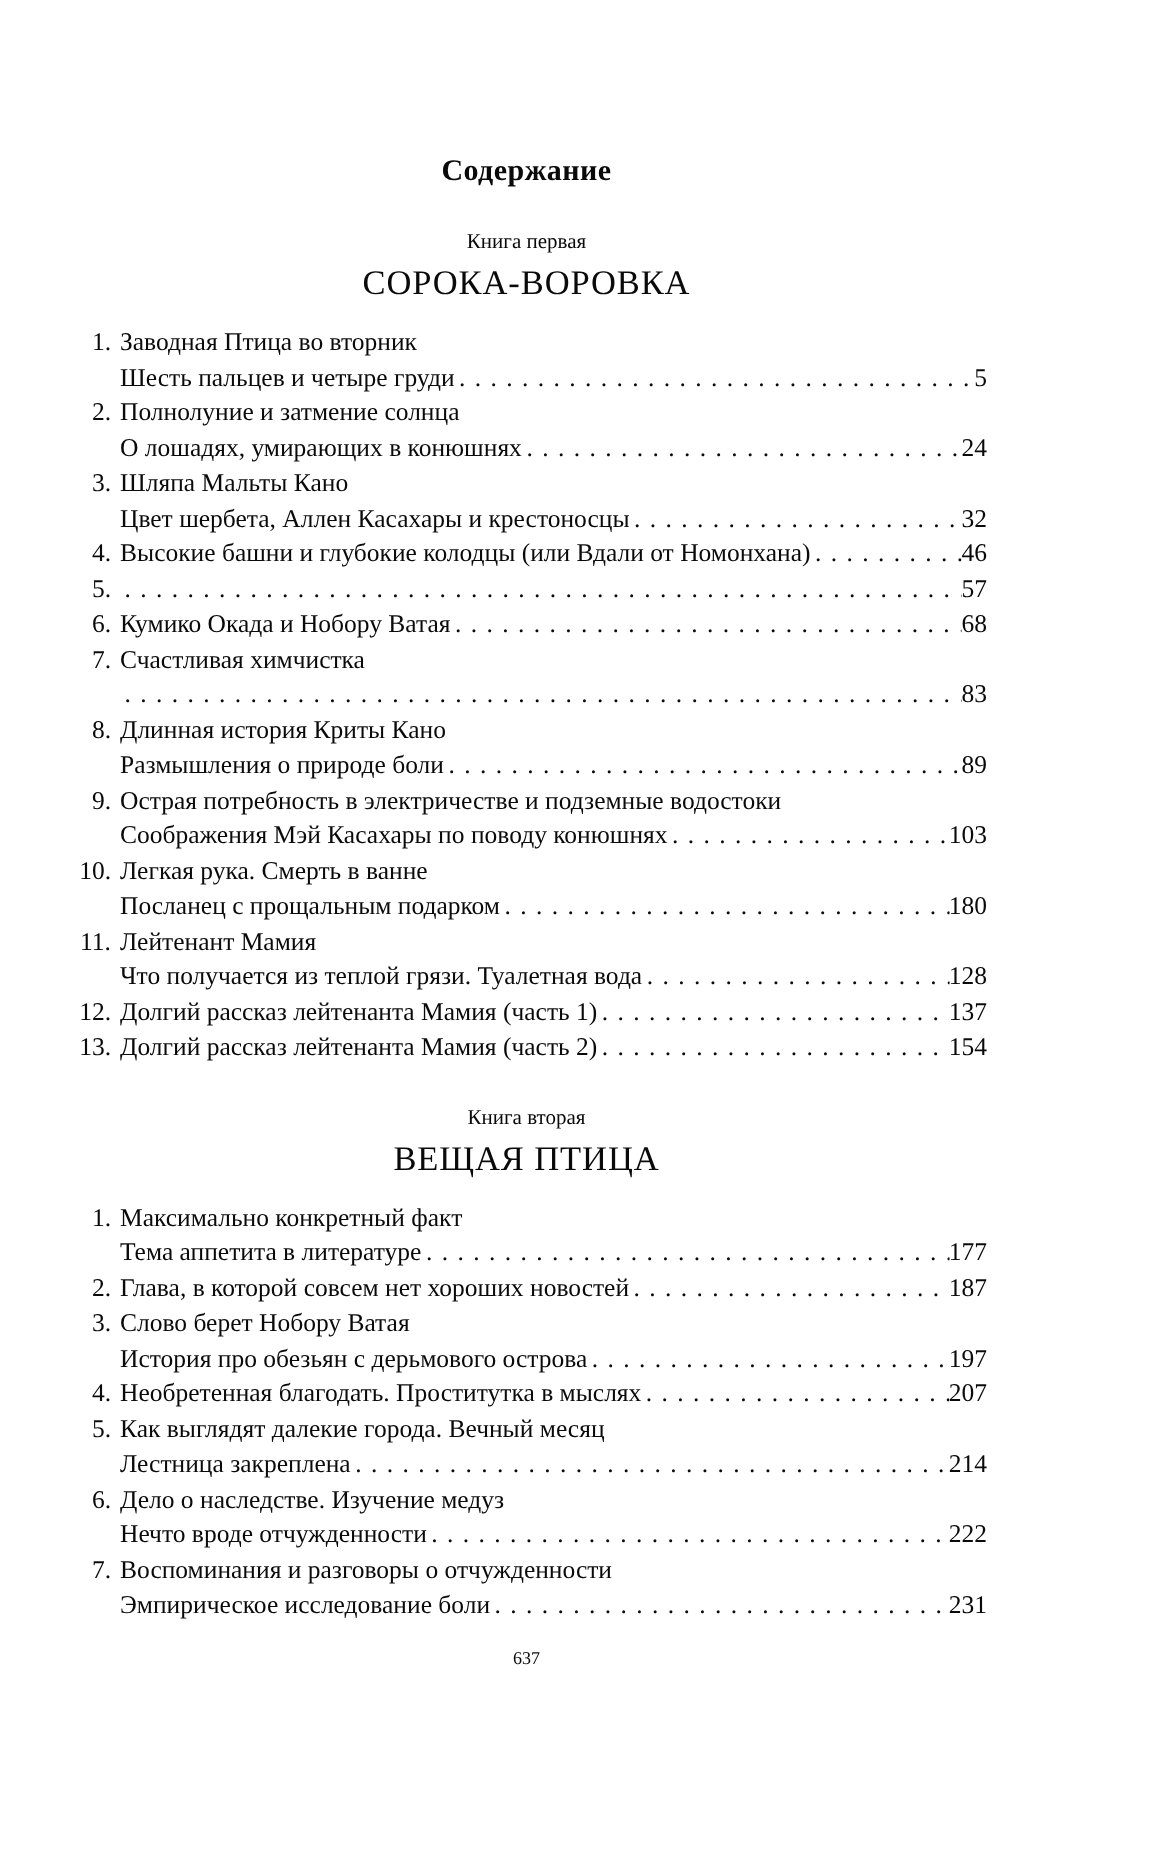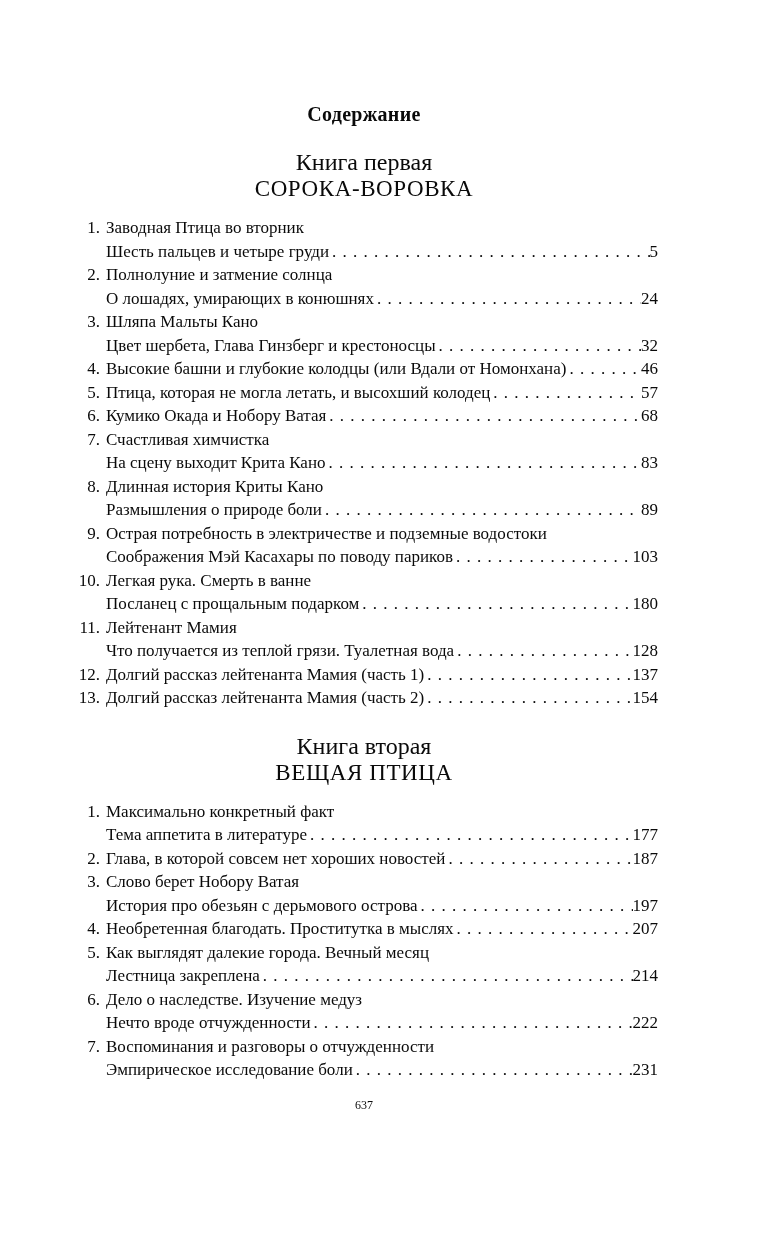--- a/index.html
+++ b/index.html
@@ -7,31 +7,31 @@
   body {
     width: 768px;
     height: 1241px;
     font-family: "Liberation Serif", "DejaVu Serif", serif;
     color: #0a0a0a;
     overflow: hidden;
   }
   .page {
     width: 768px;
     height: 1241px;
-    padding: 102px 110px 0 70px;
+    padding: 102px 110px 0 44px;
   }
   .toc-title {
     font-size: 20px;
     line-height: 24px;
     font-weight: bold;
     text-align: center;
     letter-spacing: 0.3px;
   }
   .book-heading {
-    font-size: 24px;
+    font-size: 14px;
     line-height: 24px;
     text-align: center;
     margin-top: 24px;
   }
   .book-subheading {
     font-size: 23px;
     line-height: 26px;
     text-align: center;
     letter-spacing: 0.6px;
     margin-top: 2px;
@@ -125,21 +125,21 @@
 
   <li class="entry">
     <span class="num">3.</span>
     <div class="lines">
   <div class="line">
     <span class="line-text">Шляпа Мальты Кано</span>
 
   </div>
 
   <div class="line">
-    <span class="line-text">Цвет шербета, Глава Гинзберг и крестоносцы</span>
+    <span class="line-text">Цвет шербета, Аллен Касахары и крестоносцы</span>
     <span class="dots">. . . . . . . . . . . . . . . . . . . . . . . . . . . . . . . . . . . . . . . . . . . . . . . . . . . . . . . . . . . . . . . . . . . . . . </span>
     <span class="pagenum">32</span>
   </div>
 </div>
   </li>
 
   <li class="entry">
     <span class="num">4.</span>
     <div class="lines">
   <div class="line">
@@ -148,21 +148,20 @@
     <span class="pagenum">46</span>
   </div>
 </div>
   </li>
 
   <li class="entry">
     <span class="num">5.</span>
     <div class="lines">
 
   <div class="line">
-    <span class="line-text">Птица, которая не могла летать, и высохший колодец</span>
     <span class="dots">. . . . . . . . . . . . . . . . . . . . . . . . . . . . . . . . . . . . . . . . . . . . . . . . . . . . . . . . . . . . . . . . . . . . . . </span>
     <span class="pagenum">57</span>
   </div>
 </div>
   </li>
 
   <li class="entry">
     <span class="num">6.</span>
     <div class="lines">
   <div class="line">
@@ -175,21 +174,20 @@
 
   <li class="entry">
     <span class="num">7.</span>
     <div class="lines">
   <div class="line">
     <span class="line-text">Счастливая химчистка</span>
 
   </div>
 
   <div class="line">
-    <span class="line-text">На сцену выходит Крита Кано</span>
     <span class="dots">. . . . . . . . . . . . . . . . . . . . . . . . . . . . . . . . . . . . . . . . . . . . . . . . . . . . . . . . . . . . . . . . . . . . . . </span>
     <span class="pagenum">83</span>
   </div>
 </div>
   </li>
 
   <li class="entry">
     <span class="num">8.</span>
     <div class="lines">
   <div class="line">
@@ -207,21 +205,21 @@
 
   <li class="entry">
     <span class="num">9.</span>
     <div class="lines">
   <div class="line">
     <span class="line-text">Острая потребность в электричестве и подземные водостоки</span>
 
   </div>
 
   <div class="line">
-    <span class="line-text">Соображения Мэй Касахары по поводу париков</span>
+    <span class="line-text">Соображения Мэй Касахары по поводу конюшнях</span>
     <span class="dots">. . . . . . . . . . . . . . . . . . . . . . . . . . . . . . . . . . . . . . . . . . . . . . . . . . . . . . . . . . . . . . . . . . . . . . </span>
     <span class="pagenum">103</span>
   </div>
 </div>
   </li>
 
   <li class="entry">
     <span class="num">10.</span>
     <div class="lines">
   <div class="line">

